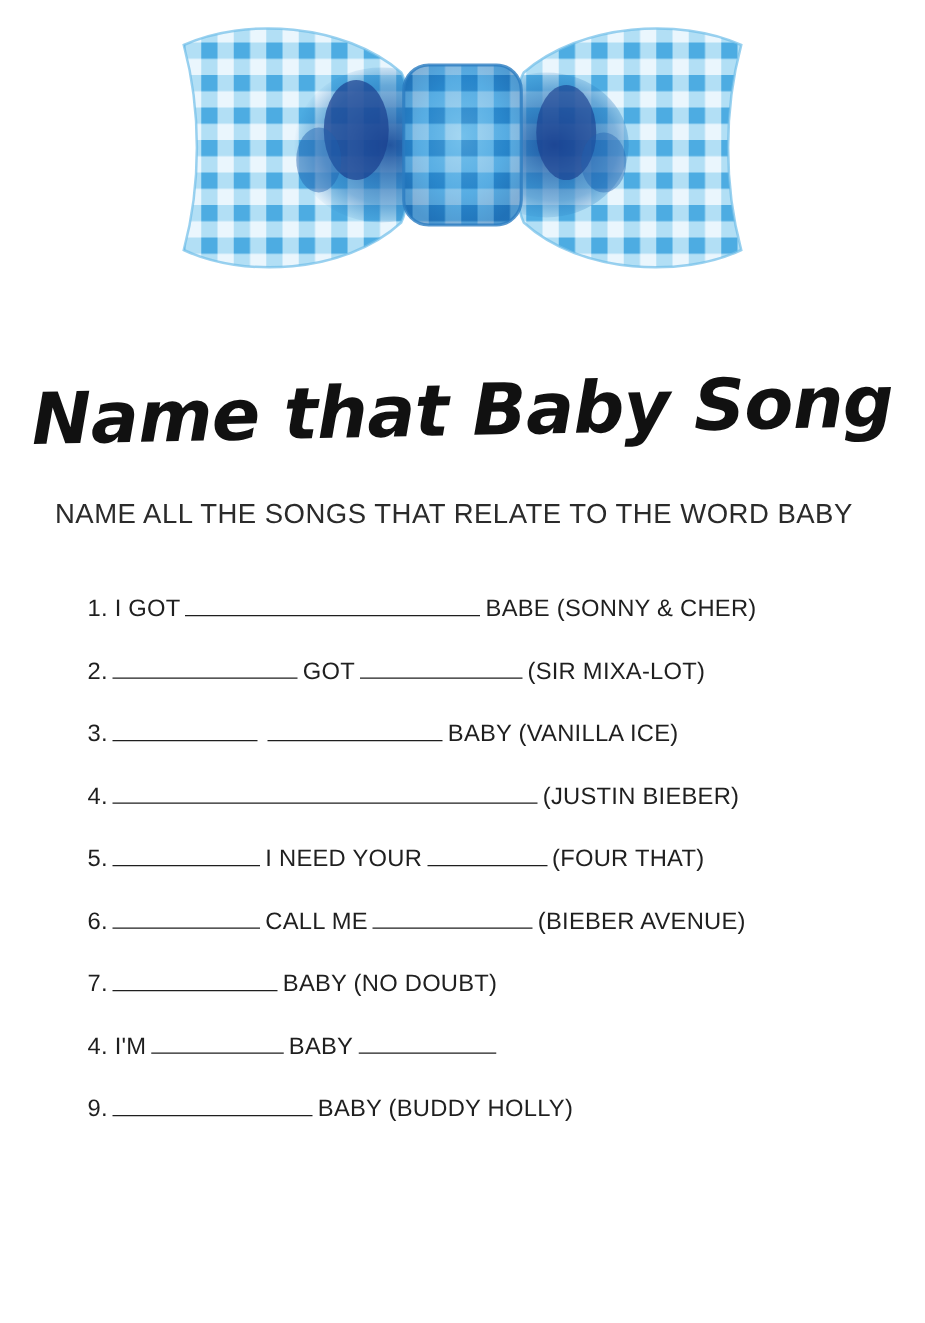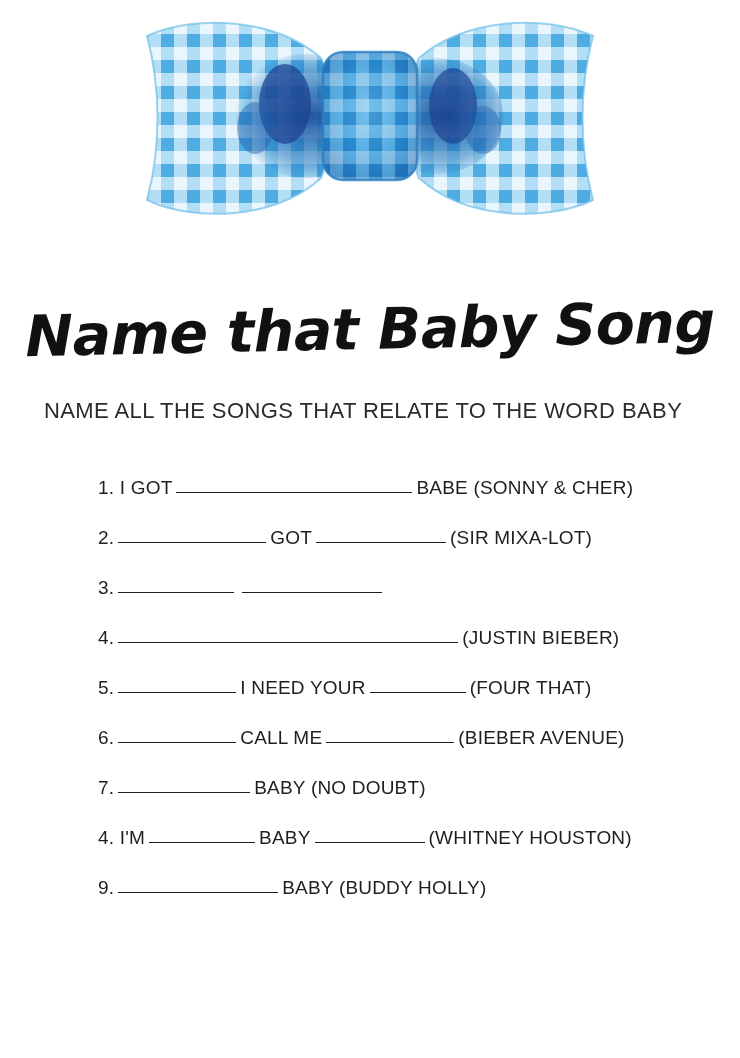--- a/index.html
+++ b/index.html
@@ -66,21 +66,20 @@
   }
   .q-row {
     font-size: 19px;
     line-height: 1;
     color: #1f1f1f;
     height: 50px;
     display: flex;
     align-items: center;
     white-space: nowrap;
     letter-spacing: 0.2px;
-    margin-left: 28px;
   }
   .q-seg {
     display: inline-block;
   }
   .blank {
     display: inline-block;
     border-bottom: 1.6px solid #1f1f1f;
     height: 14px;
     margin: 0 4px;
     vertical-align: baseline;
@@ -161,20 +160,21 @@
       <span class="q-seg">2.</span>
       <span class="blank" style="width: 148px;"></span>
       <span class="q-seg">GOT</span>
       <span class="blank" style="width: 130px;"></span>
       <span class="q-seg">(SIR MIXA-LOT)</span>
     </div>
     <div class="q-row">
       <span class="q-seg">3.</span>
       <span class="blank" style="width: 116px;"></span>
       <span class="blank" style="width: 140px;"></span>
+      <span class="q-seg">BABY (VANILLA ICE)</span>
     </div>
     <div class="q-row">
       <span class="q-seg">4.</span>
       <span class="blank" style="width: 340px;"></span>
       <span class="q-seg">(JUSTIN BIEBER)</span>
     </div>
     <div class="q-row">
       <span class="q-seg">5.</span>
       <span class="blank" style="width: 118px;"></span>
       <span class="q-seg">I NEED YOUR</span>
@@ -191,20 +191,19 @@
     <div class="q-row">
       <span class="q-seg">7.</span>
       <span class="blank" style="width: 132px;"></span>
       <span class="q-seg">BABY (NO DOUBT)</span>
     </div>
     <div class="q-row">
       <span class="q-seg">4. I'M</span>
       <span class="blank" style="width: 106px;"></span>
       <span class="q-seg">BABY</span>
       <span class="blank" style="width: 110px;"></span>
-      <span class="q-seg">(WHITNEY HOUSTON)</span>
     </div>
     <div class="q-row">
       <span class="q-seg">9.</span>
       <span class="blank" style="width: 160px;"></span>
       <span class="q-seg">BABY (BUDDY HOLLY)</span>
     </div>
   </div>
 
 </body></html>

